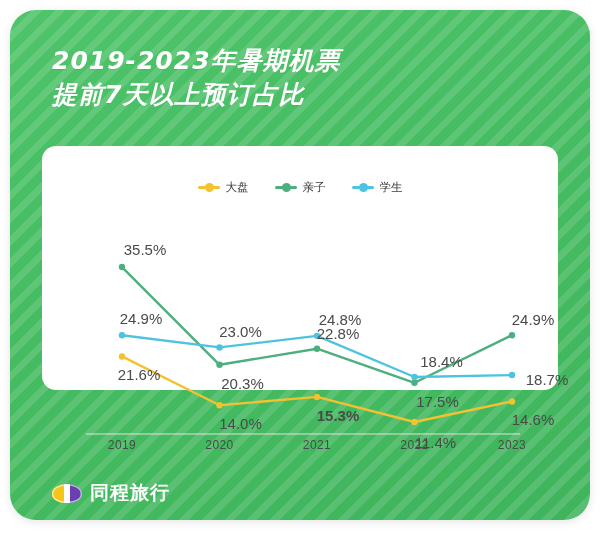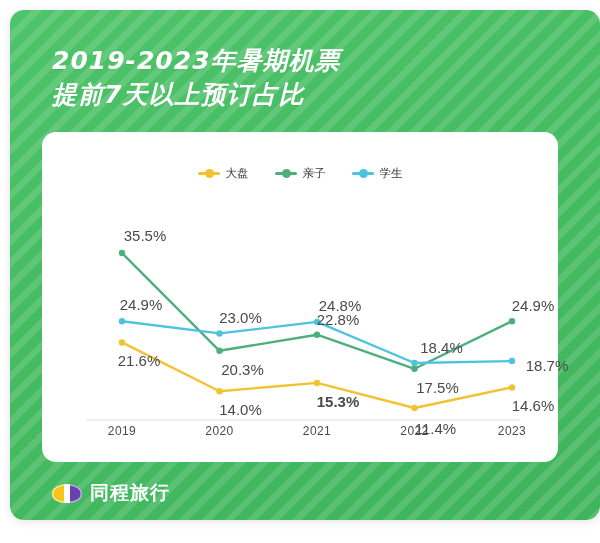--- a/index.html
+++ b/index.html
@@ -12,31 +12,30 @@
     height: 543px;
     font-family: "Liberation Sans", sans-serif;
     overflow: hidden;
   }
   .poster {
     position: absolute;
     left: 10px;
     top: 10px;
     width: 580px;
     height: 510px;
-    border-radius: 14px;
+    border-radius: 26px;
     background:
       repeating-linear-gradient(135deg,
         rgba(255,255,255,0.13) 0px,
         rgba(255,255,255,0.13) 7px,
         rgba(255,255,255,0.0) 7px,
         rgba(255,255,255,0.0) 16px),
       linear-gradient(160deg, #4fc46a 0%, #46bd63 40%, #3fb45c 100%);
     box-shadow: 0 2px 10px rgba(0,0,0,0.10);
     overflow: hidden;
-    padding-left: 10px;
   }
   .title-block {
     position: absolute;
     left: 42px;
     top: 34px;
     width: 460px;
     color: #ffffff;
   }
   .title-line {
     font-family: "DejaVu Sans", sans-serif;
@@ -44,23 +43,23 @@
     font-weight: bold;
     font-style: italic;
     letter-spacing: 1px;
     line-height: 34px;
     text-shadow: 0 1px 0 rgba(0,0,0,0.06);
     white-space: nowrap;
   }
   .card {
     position: absolute;
     left: 32px;
-    top: 122px;
+    top: 136px;
     width: 516px;
-    height: 330px;
+    height: 244px;
     background: #ffffff;
     border-radius: 14px;
   }
   .legend {
     position: absolute;
     top: 34px;
     left: 0;
     width: 100%;
     display: flex;
     justify-content: center;

